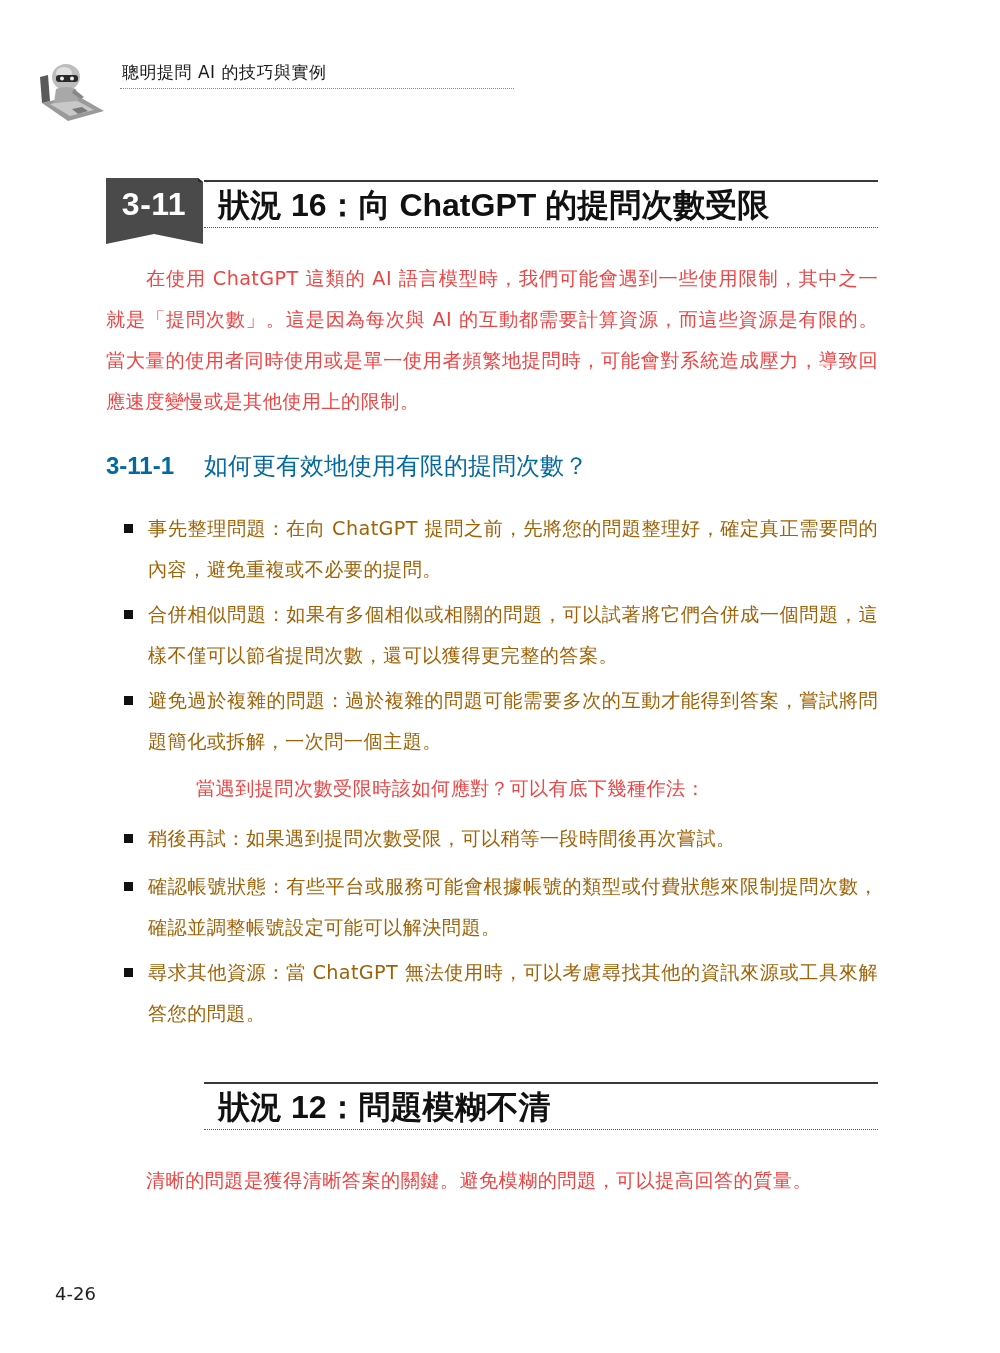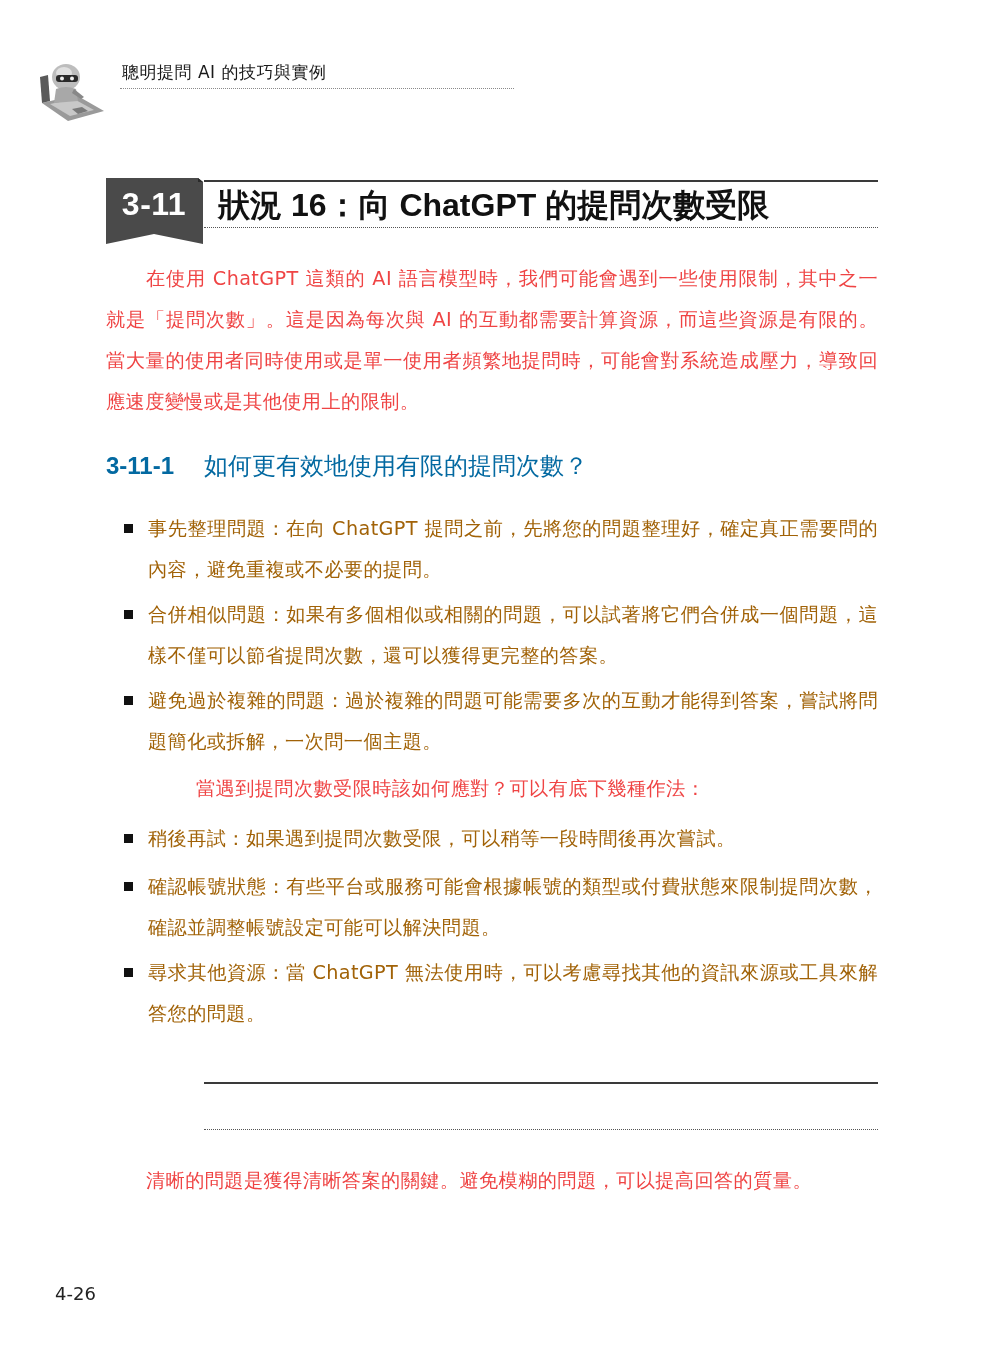--- a/index.html
+++ b/index.html
@@ -154,18 +154,19 @@
   <div class="bullet-square"></div>
   <div class="bullet-text">確認帳號狀態：有些平台或服務可能會根據帳號的類型或付費狀態來限制提問次數，確認並調整帳號設定可能可以解決問題。</div>
 </div>
 <div class="bullet-item" style="top:952px;">
   <div class="bullet-square"></div>
   <div class="bullet-text">尋求其他資源：當 ChatGPT 無法使用時，可以考慮尋找其他的資訊來源或工具來解答您的問題。</div>
 </div>
 
 <div class="section-heading" style="top:1080px;">
   <div class="heading-topline"></div>
+  <div class="heading-title">狀況 12：問題模糊不清</div>
   <div class="heading-dotline"></div>
 </div>
 
 <div class="para" style="top:1160px;">清晰的問題是獲得清晰答案的關鍵。避免模糊的問題，可以提高回答的質量。</div>
 
 <div class="page-number">4-26</div>
 
 </body></html>

